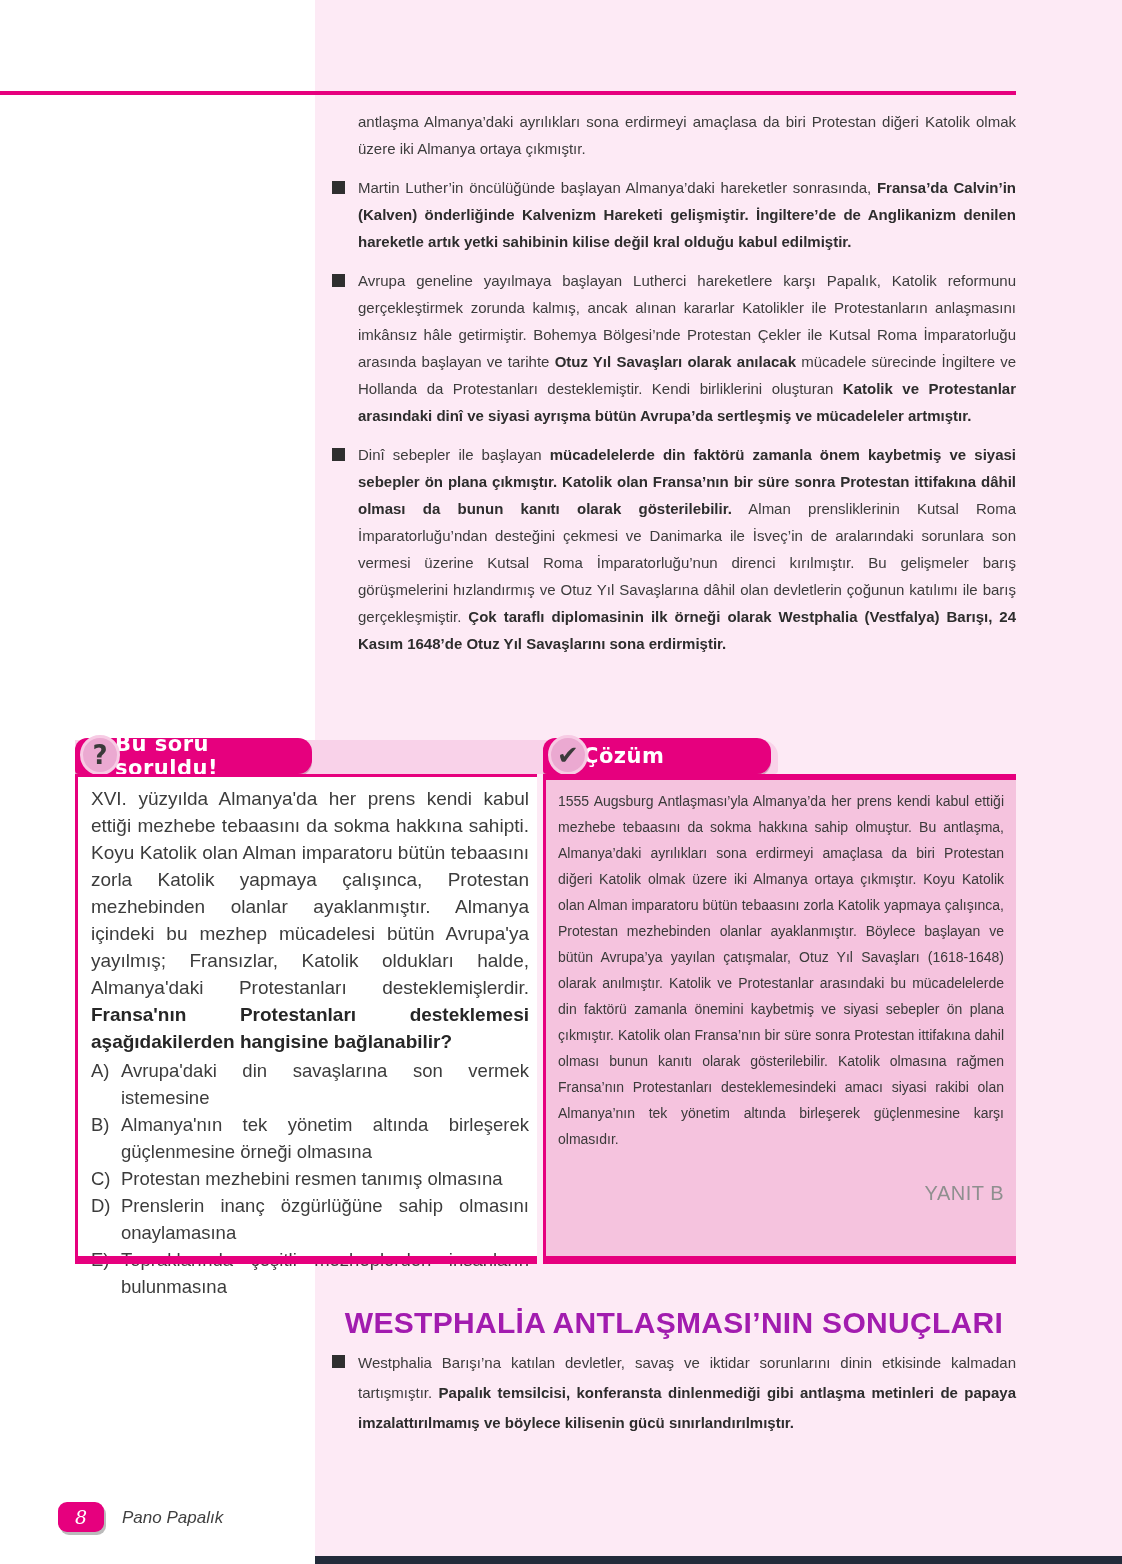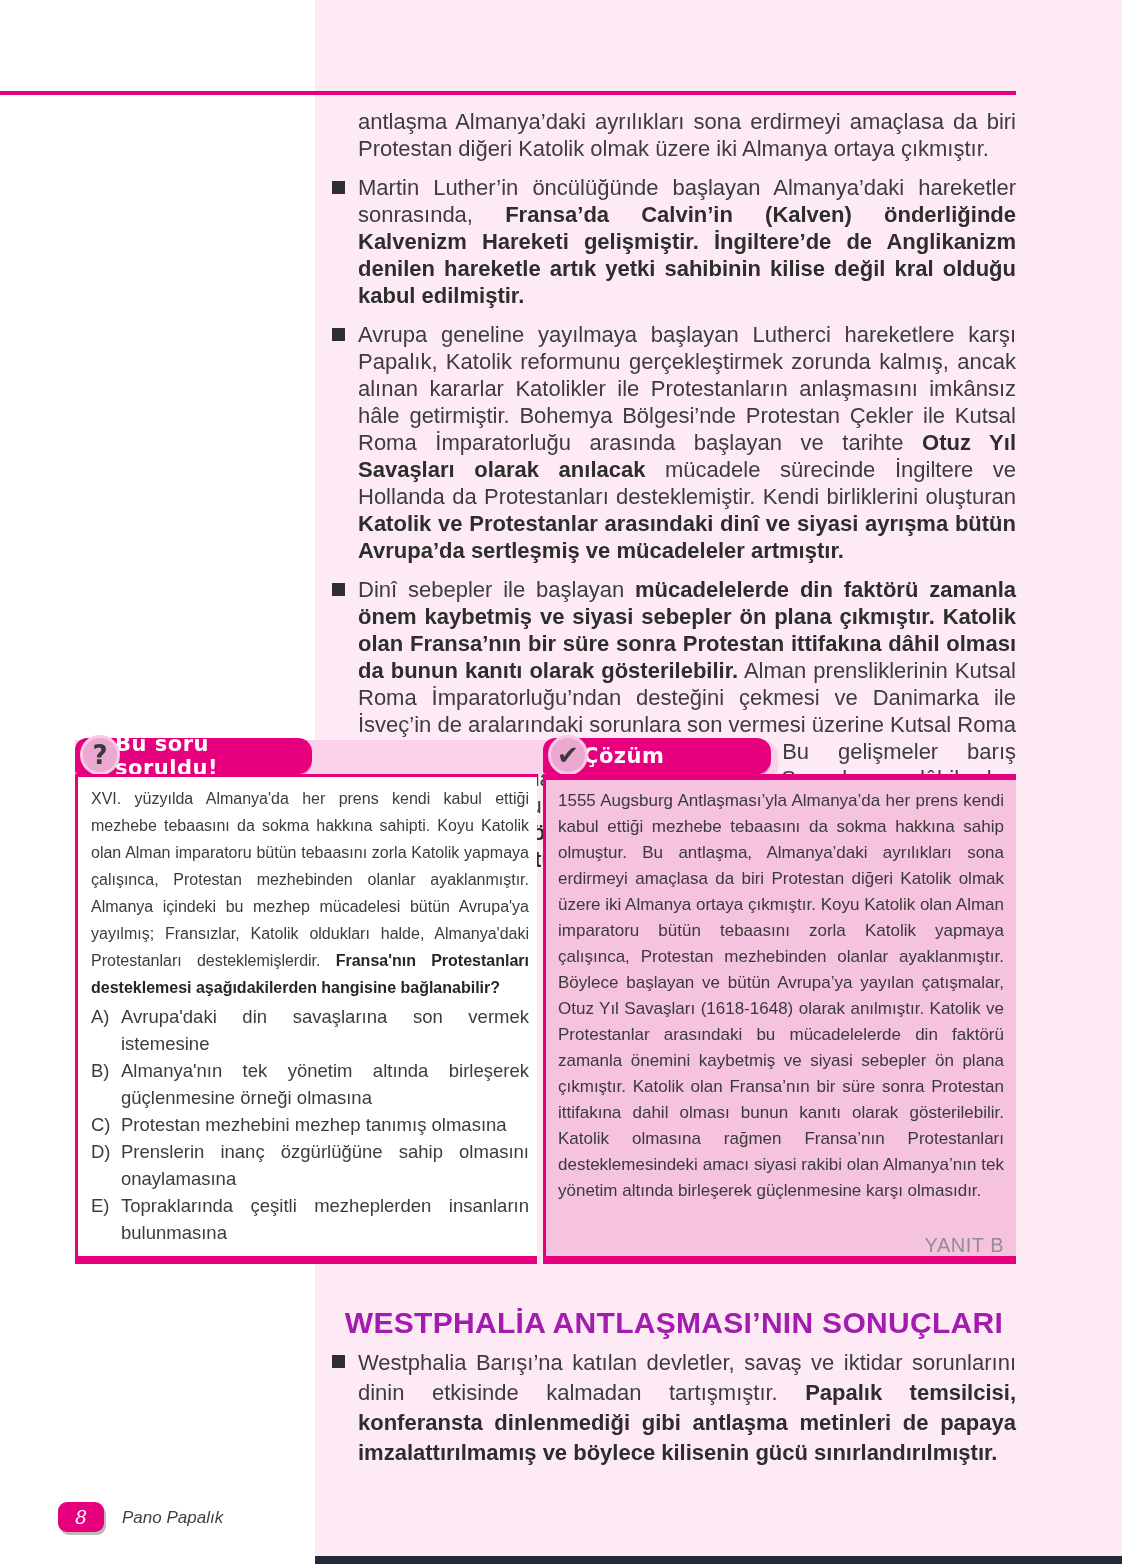--- a/index.html
+++ b/index.html
@@ -11,21 +11,21 @@
   }
   *{margin:0;padding:0;box-sizing:border-box;}
   html,body{background:#ffffff;}
   body{font-family:"Liberation Sans", sans-serif;color:var(--ink);}
   .page{position:relative;width:1122px;height:1564px;background:#ffffff;overflow:hidden;}
   .pink-panel{position:absolute;left:315px;top:0;width:807px;height:1564px;background:var(--page-pink);}
   .top-rule{position:absolute;left:0;top:91px;width:1016px;height:4px;background:var(--accent);}
 
   
   .main-col{position:absolute;left:332px;top:108px;width:684px;}
-  .para{position:relative;padding-left:26px;font-size:22px;line-height:27px;text-align:justify;margin-bottom:12px;color:var(--ink);}
+  .para{position:relative;padding-left:26px;font-size:15px;line-height:27px;text-align:justify;margin-bottom:12px;color:var(--ink);}
   .para b{color:#2d2d2d;}
   .bullet-square-icon{position:absolute;left:0;top:7px;width:13px;height:13px;background:#2f2f2f;}
 
   
   .qa-row{position:absolute;left:0;top:738px;width:1122px;height:526px;}
   .qbox{position:absolute;left:75px;top:0;width:462px;height:526px;}
   .sbox{position:absolute;left:543px;top:0;width:473px;height:526px;}
   .tab-back{position:absolute;top:2px;left:0;height:34px;background:var(--tab-back);border-radius:0 16px 4px 0;z-index:1;}
   .qbox .tab-back{width:643px;}
   .sbox .tab-back{width:235px;}
@@ -34,30 +34,30 @@
   .qbox .tab{width:237px;}
   .sbox .tab{width:228px;}
   .tab-label{color:#fff;font-size:21px;font-weight:bold;letter-spacing:.5px;padding-left:40px;font-family:"DejaVu Sans", sans-serif;}
   .tab-circle{position:absolute;left:5px;top:-3px;width:40px;height:40px;border-radius:50%;
       background:#eba9d1;border:3px solid #f7cbe4;display:flex;align-items:center;justify-content:center;
       color:#3a3a3a;font-size:26px;font-weight:bold;font-family:"DejaVu Sans", sans-serif;z-index:3;}
   .box-bottom-bar{position:absolute;left:0;bottom:0;width:100%;height:8px;background:var(--accent);z-index:2;}
 
   .qbox-body{position:absolute;left:0;top:36px;bottom:8px;width:100%;background:#ffffff;
       border-top:3px solid var(--accent);border-left:3px solid var(--accent);padding:8px 8px 0 13px;z-index:2;}
-  .q-par{font-size:16px;line-height:27px;text-align:justify;}
+  .q-par{font-size:19px;line-height:27px;text-align:justify;}
   .q-par b{color:#262626;}
   .options{margin-top:2px;}
   .option-row{display:flex;font-size:18.5px;line-height:27px;}
   .option-letter{flex:0 0 30px;}
   .option-text{flex:1;text-align:justify;}
 
   .sbox-body{position:absolute;left:0;top:36px;bottom:8px;width:100%;background:var(--solution-fill);
       border-top:6px solid var(--accent);border-left:3px solid var(--accent);padding:8px 12px 0 12px;z-index:2;}
-  .s-par{font-size:17px;line-height:26px;text-align:justify;color:#3a3a3a;}
+  .s-par{font-size:14px;line-height:26px;text-align:justify;color:#3a3a3a;}
   .answer{margin-top:30px;text-align:right;color:#8f8f8f;font-size:20px;letter-spacing:.5px;}
 
   
   .section-heading{position:absolute;left:332px;top:1306px;width:684px;text-align:center;
       color:#a21caf;font-size:30px;font-weight:bold;letter-spacing:.3px;}
   .section-col{position:absolute;left:332px;top:1348px;width:684px;}
   .section-col .para{line-height:30px;margin-bottom:4px;}
 
   
   .page-badge{position:absolute;left:58px;top:1502px;width:46px;height:30px;background:var(--accent);
@@ -105,21 +105,21 @@
           <div class="option-row">
             <span class="option-letter">A)</span>
             <span class="option-text">Avrupa'daki din savaşlarına son vermek istemesine</span>
           </div>
           <div class="option-row">
             <span class="option-letter">B)</span>
             <span class="option-text">Almanya'nın tek yönetim altında birleşerek güçlenmesine örneği olmasına</span>
           </div>
           <div class="option-row">
             <span class="option-letter">C)</span>
-            <span class="option-text">Protestan mezhebini mezhep tanımış olmasına</span>
+            <span class="option-text">Protestan mezhebini resmen tanımış olmasına</span>
           </div>
           <div class="option-row">
             <span class="option-letter">D)</span>
             <span class="option-text">Prenslerin inanç özgürlüğüne sahip olmasını onaylamasına</span>
           </div>
           <div class="option-row">
             <span class="option-letter">E)</span>
             <span class="option-text">Topraklarında çeşitli mezheplerden insanların bulunmasına</span>
           </div>
         </div>

